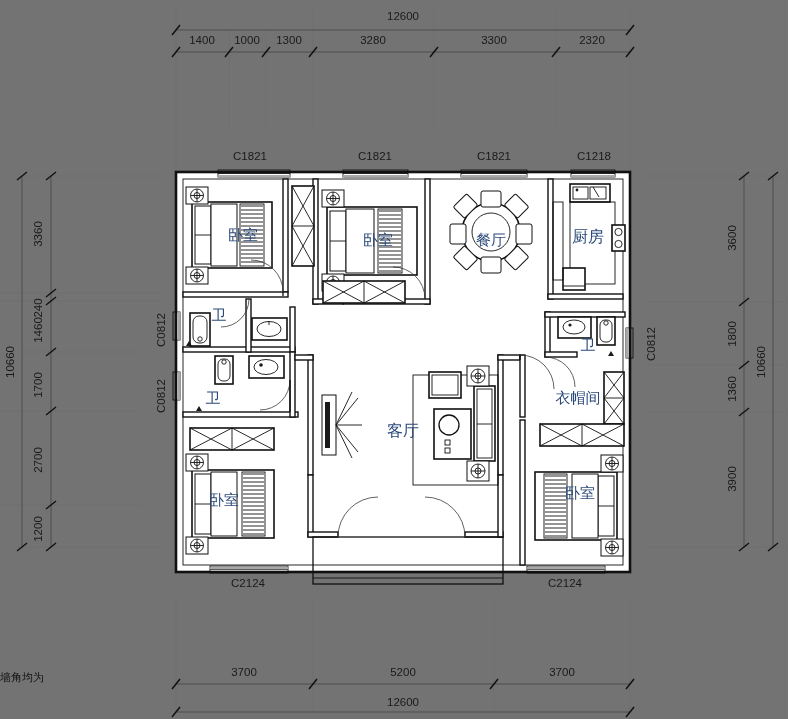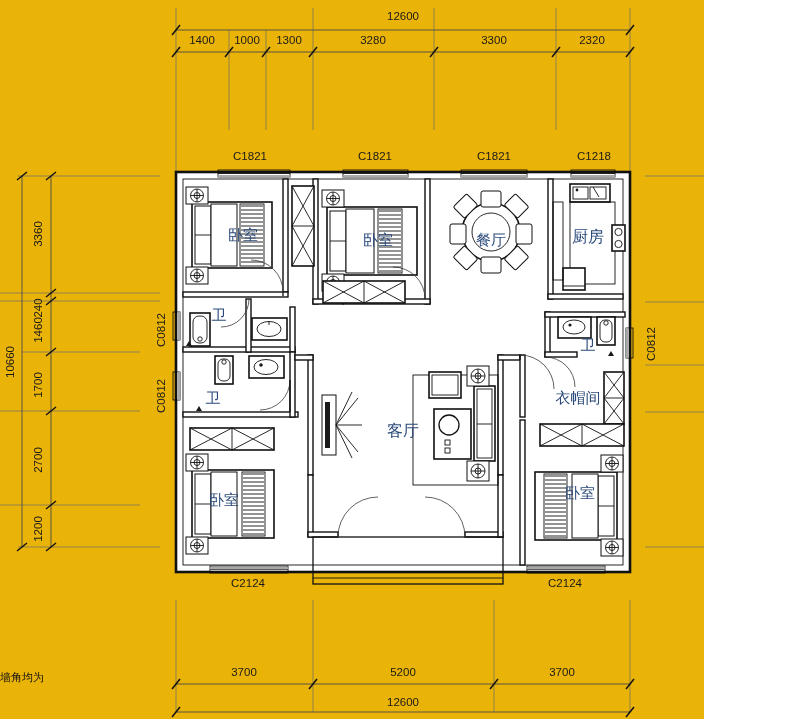--- a/index.html
+++ b/index.html
@@ -3,24 +3,24 @@
 <meta charset="utf-8">
 <style>
   * { box-sizing: border-box; }
   html, body {
     margin: 0; padding: 0;
     background: #ffffff;
     font-family: "Liberation Sans", sans-serif;
   }
   #root {
     position: relative;
-    width: 704px;
+    width: 788px;
     height: 719px;
     overflow: hidden;
-    background: #eab308;
+    background: #737373;
   }
   #plan-svg { position: absolute; left: 0; top: 0; }
   .dimtext {
     font-family: "Liberation Sans", sans-serif;
     font-size: 11.5px;
     fill: #1a1a1a;
   }
   .wintext {
     font-family: "Liberation Sans", sans-serif;
     font-size: 11.5px;

